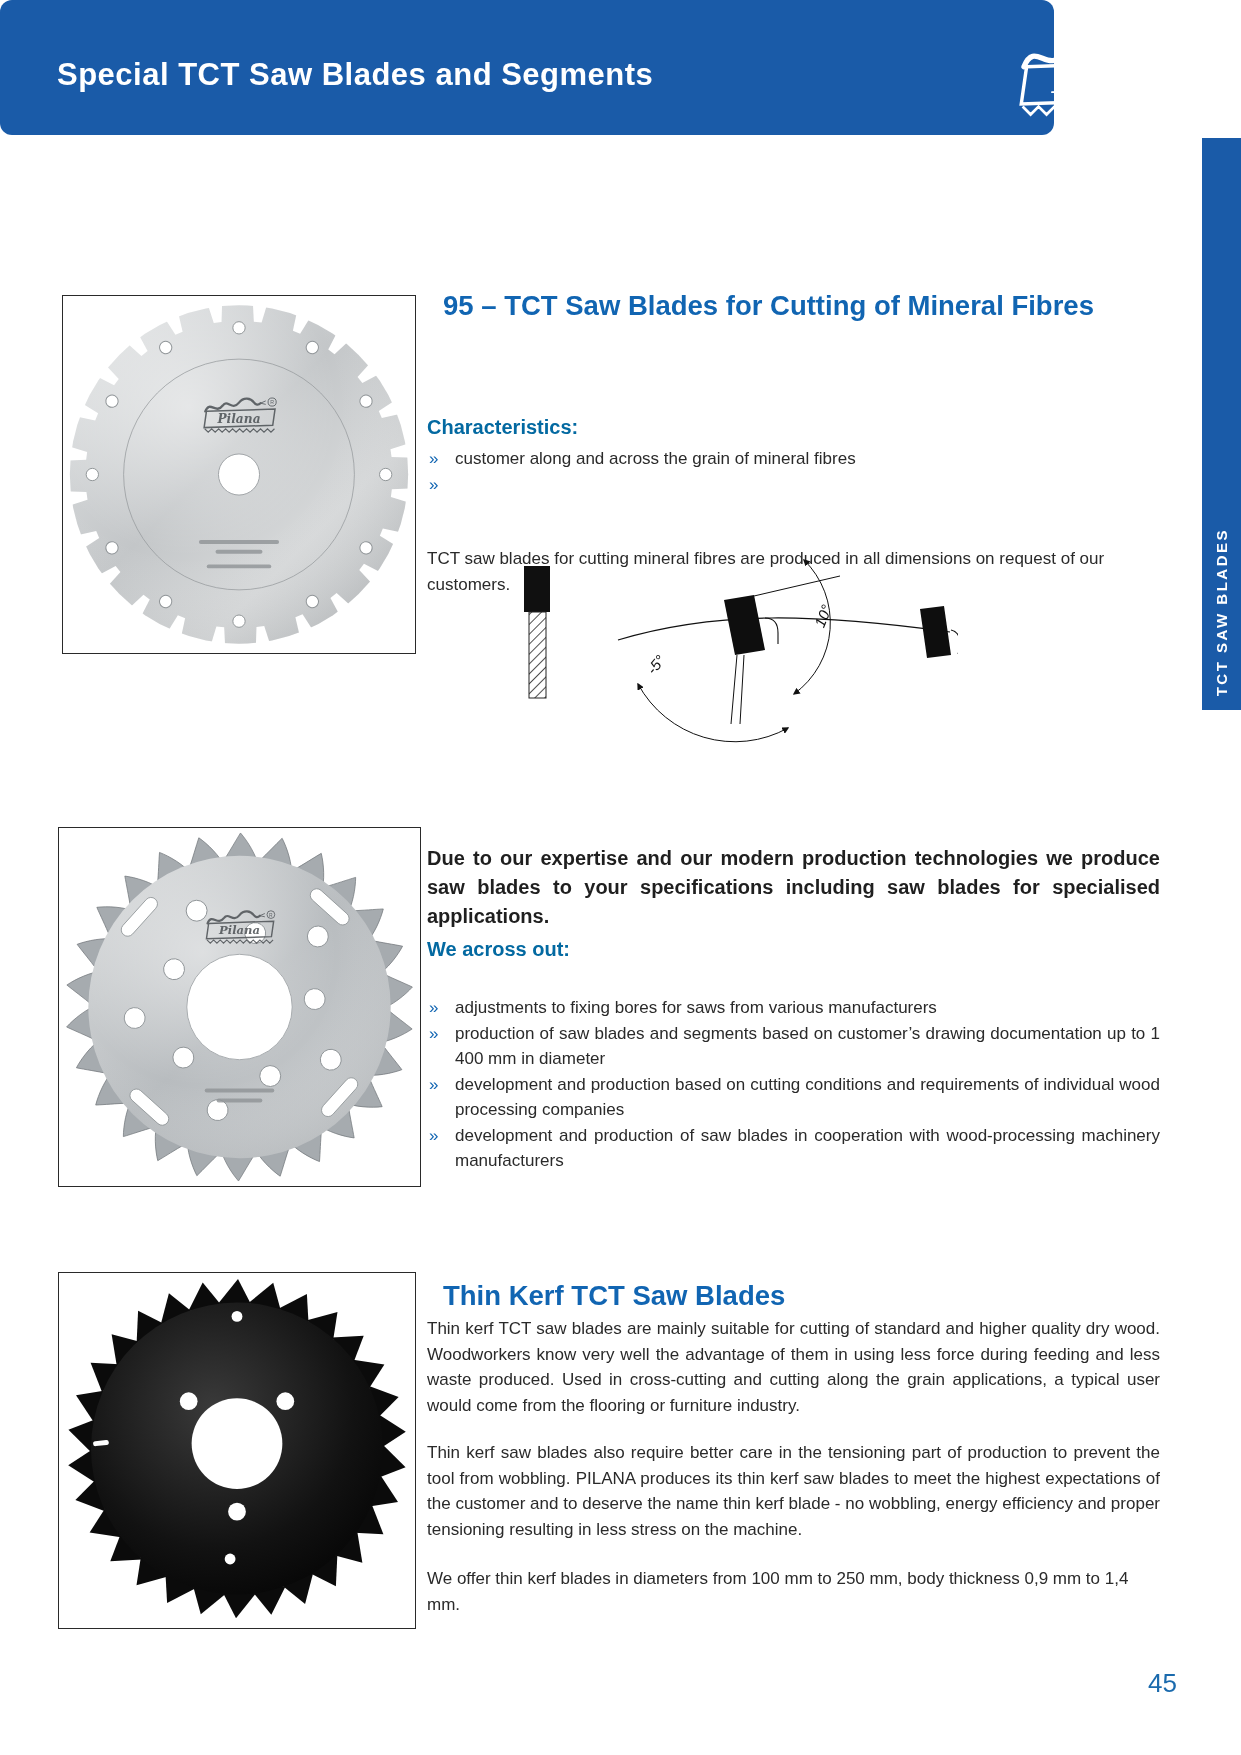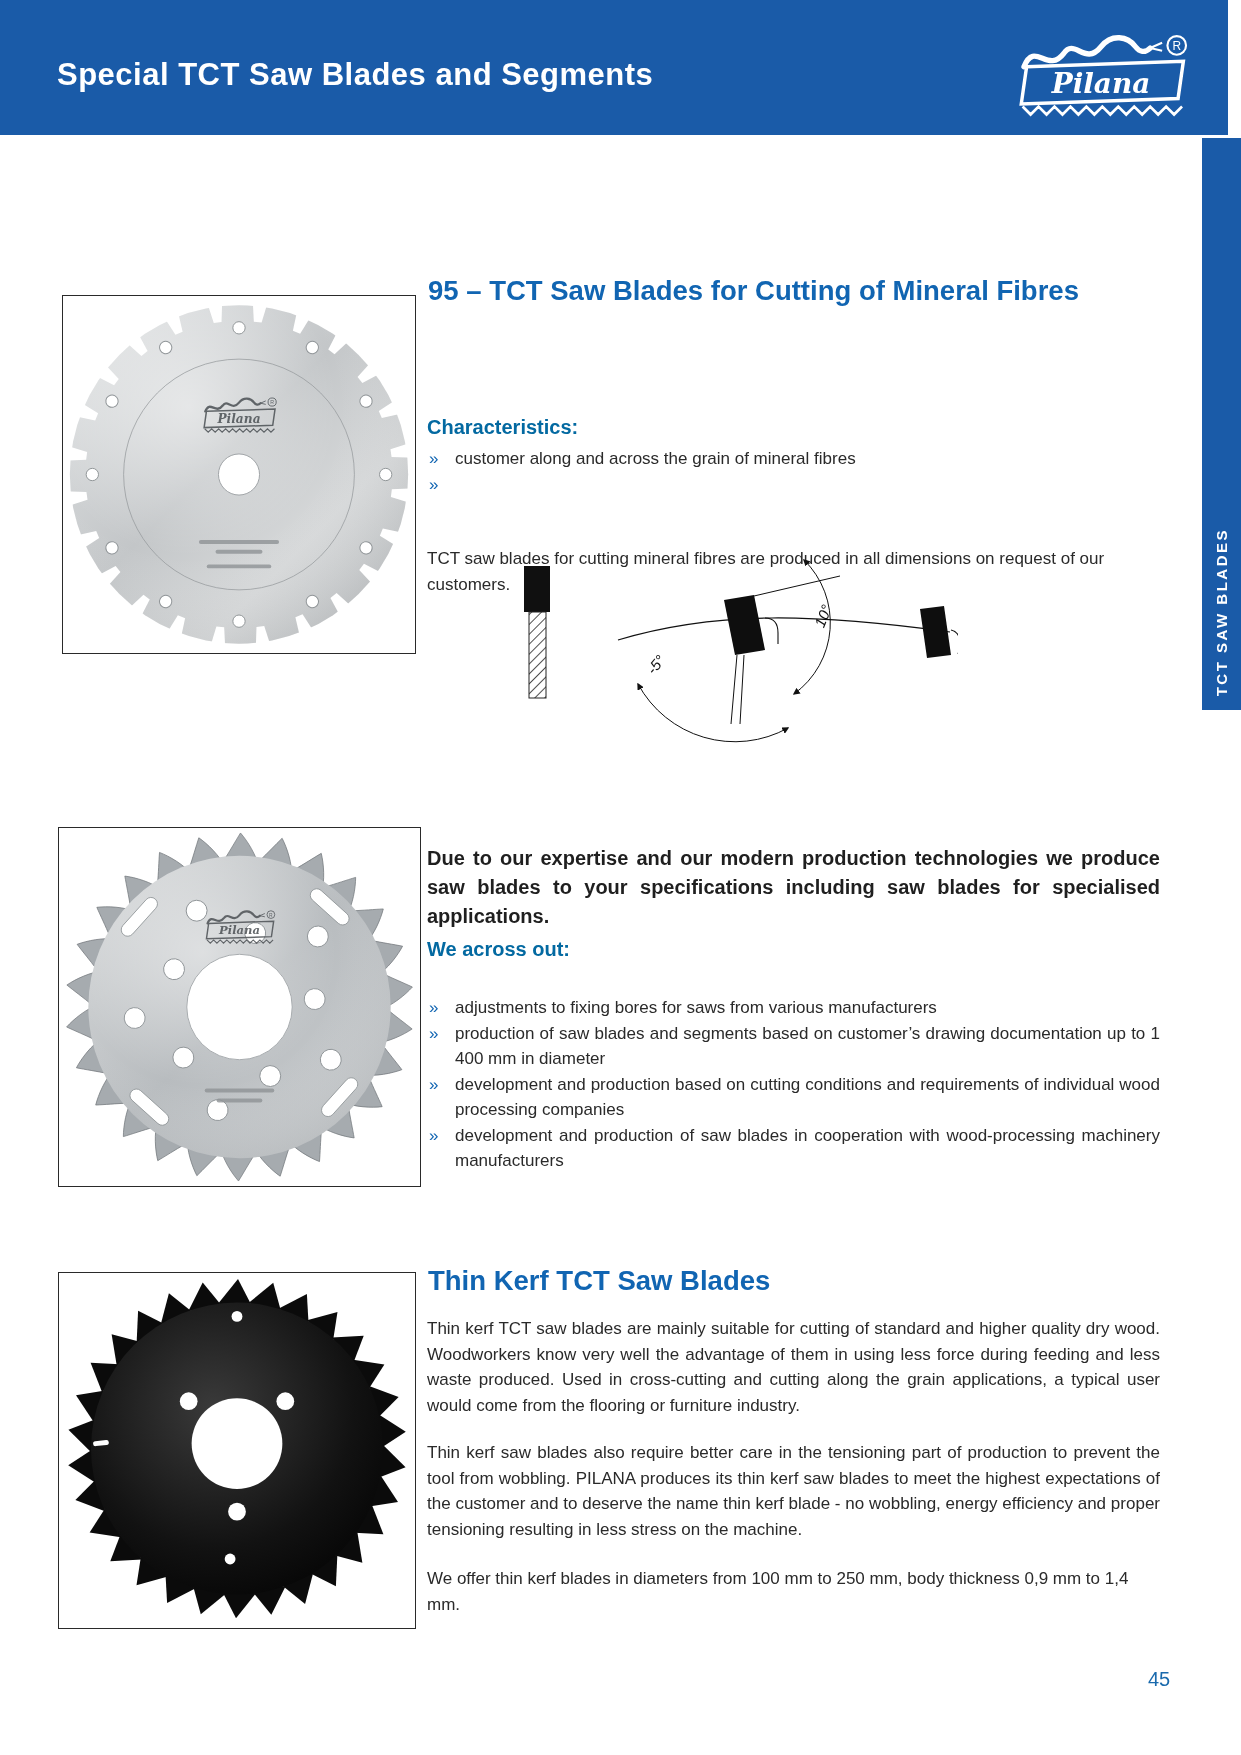--- a/index.html
+++ b/index.html
@@ -1,58 +1,58 @@
 <!DOCTYPE html>
 <html><head>
 <meta charset="utf-8">
 <style>
   html,body{margin:0;padding:0;background:#fff;}
   body{
     position:relative;width:1241px;height:1755px;overflow:hidden;
     font-family:"Liberation Sans",sans-serif;color:#2a2a2a;
   }
   
-  .header{position:absolute;left:0;top:0;width:1228px;height:135px;background:#1a5ba8;}
+  .header{position:absolute;left:0;top:0;width:1054px;height:135px;background:#1a5ba8;border-radius:12px;}
   .header-title{position:absolute;left:57px;top:57px;margin:0;color:#fff;
     font-size:31px;font-weight:bold;letter-spacing:.5px;white-space:nowrap;}
   .logo{position:absolute;left:1008px;top:18px;width:186px;height:100px;color:#fff;}
   
   .side-tab{position:absolute;left:1202px;top:138px;width:39px;height:572px;background:#1a5ba8;
     display:flex;align-items:flex-end;justify-content:center;box-sizing:border-box;padding-bottom:14px;}
   .side-tab-label{writing-mode:vertical-rl;transform:rotate(180deg);color:#fff;font-weight:bold;
     font-size:15px;letter-spacing:2.5px;white-space:nowrap;}
   
   .figure{position:absolute;border:1px solid #2a2a2a;background:#fff;}
   #fig1{left:62px;top:295px;width:352px;height:357px;}
   #fig2{left:58px;top:827px;width:361px;height:358px;}
   #fig3{left:58px;top:1272px;width:356px;height:355px;}
   .figure svg{position:absolute;left:0;top:0;width:100%;height:100%;}
   
   .col{position:absolute;left:427px;width:733px;}
-  .h-blue{margin:1px;color:#1165b2;font-weight:bold;font-size:27.5px;line-height:1.75;}
+  .h-blue{margin:16px;color:#1165b2;font-weight:bold;font-size:27.5px;line-height:1.75;}
   #h1{top:266px;}
   .subhead{margin:0;font-size:20px;font-weight:bold;color:#0369a1;}
   #char-title{top:416px;}
   .body-p{margin:0;font-size:17px;line-height:1.5;color:#2a2a2a;}
   .just{text-align:justify;}
   #para-mineral{top:514px;margin-top:32px;}
   .blist{list-style:none;margin:0;padding:0;font-size:17px;line-height:1.5;}
   .blist li{position:relative;padding-left:28px;}
   .bmark{position:absolute;left:2px;top:0;color:#1165b2;}
   #bullets1{top:446px;}
   #diagram{position:absolute;left:488px;top:556px;width:470px;height:200px;}
   #intro-bold{top:824px;font-size:20px;font-weight:bold;line-height:1.45;color:#1f1f1f;}
   #carry-title{top:938px;}
   #bullets2{top:995px;}
   #bullets2 li{text-align:justify;}
   #h2{top:1256px;}
   #tk-p1{top:1316px;}
   #tk-p2{top:1440px;}
   #tk-p3{top:1566px;}
-  .page-number{position:absolute;left:1148px;top:1668px;font-size:20px;color:#1a6aad;}
+  .page-number{position:absolute;left:1148px;top:1668px;font-size:26px;color:#1a6aad;}
 </style>
 </head>
 <body>
 
 <svg width="0" height="0" style="position:absolute" aria-hidden="true">
   <defs>
     <symbol id="pilana-mark" viewBox="0 0 140 74">
       <g>
         <path d="M 12,36 C 20,16 30,42 42,26 C 50,14 58,36 70,21 C 78,11 90,13 96,21 C 99,25 103,26 107,22" fill="none" stroke="currentColor" stroke-width="4" stroke-linecap="round"></path>
         <path d="M 107,22 l 9,-4 m -9,4 l 9,2" fill="none" stroke="currentColor" stroke-width="1.6"></path>

